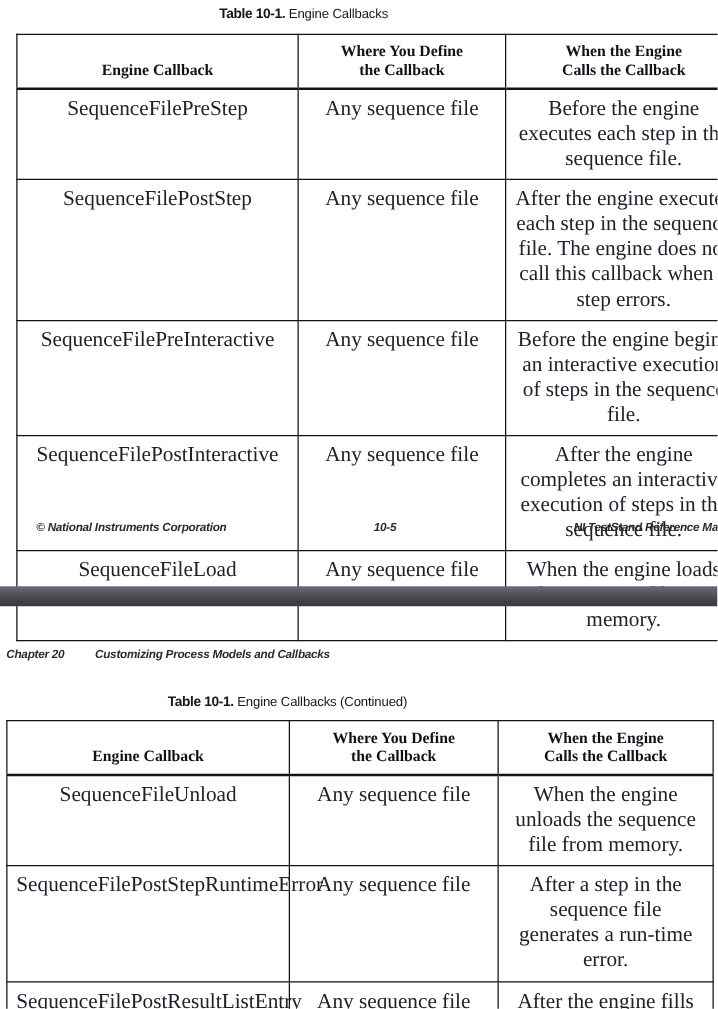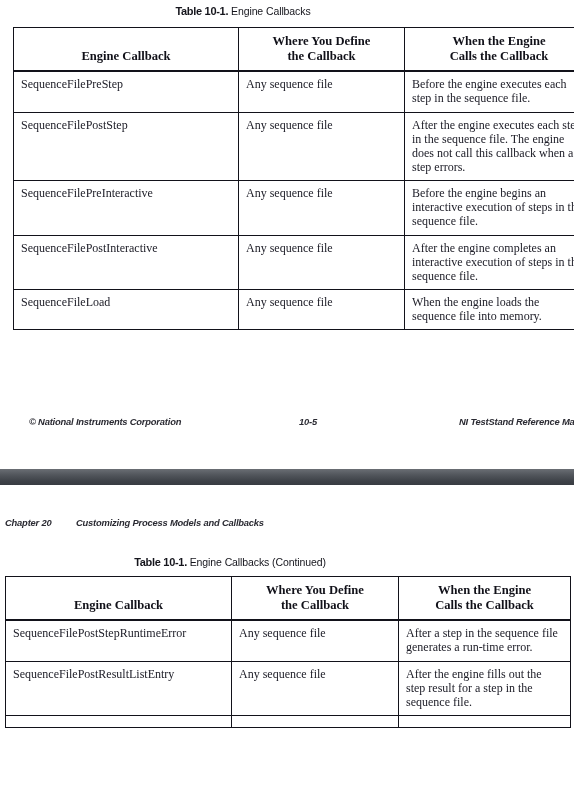--- a/index.html
+++ b/index.html
@@ -46,24 +46,24 @@
     border-collapse: collapse;
     table-layout: fixed;
     font-family: "Liberation Serif", "DejaVu Serif", serif;
     background: #fff;
   }
   table.cbtable td,
   table.cbtable th {
     border: 1px solid #12121a;
     vertical-align: top;
     padding: 5px 7px 6px 7px;
-    font-size: 12px;
+    font-size: 17px;
     line-height: 1.18;
     color: #20202a;
-    text-align: left;
+    text-align: center;
     font-weight: normal;
   }
   table.cbtable thead th {
     text-align: center;
     font-weight: bold;
     font-size: 12.6px;
     line-height: 1.16;
     vertical-align: middle;
     padding: 6px 6px 7px 6px;
     border-bottom-width: 2px;
@@ -249,20 +249,25 @@
           <span class="nowrap">the Callback</span>
         </th>
         <th>
           <span class="nowrap">When the Engine</span><br>
           <span class="nowrap">Calls the Callback</span>
         </th>
       </tr>
     </thead>
     <tbody>
       <tr>
+        <td>SequenceFileUnload</td>
+        <td>Any sequence file</td>
+        <td>When the engine unloads the sequence file from memory.</td>
+      </tr>
+      <tr>
         <td>SequenceFilePostStepRuntimeError</td>
         <td>Any sequence file</td>
         <td>After a step in the sequence file generates a run-time error.</td>
       </tr>
       <tr>
         <td>SequenceFilePostResultListEntry</td>
         <td>Any sequence file</td>
         <td>After the engine fills out the step result for a step in the sequence file.</td>
       </tr>
       <tr>

